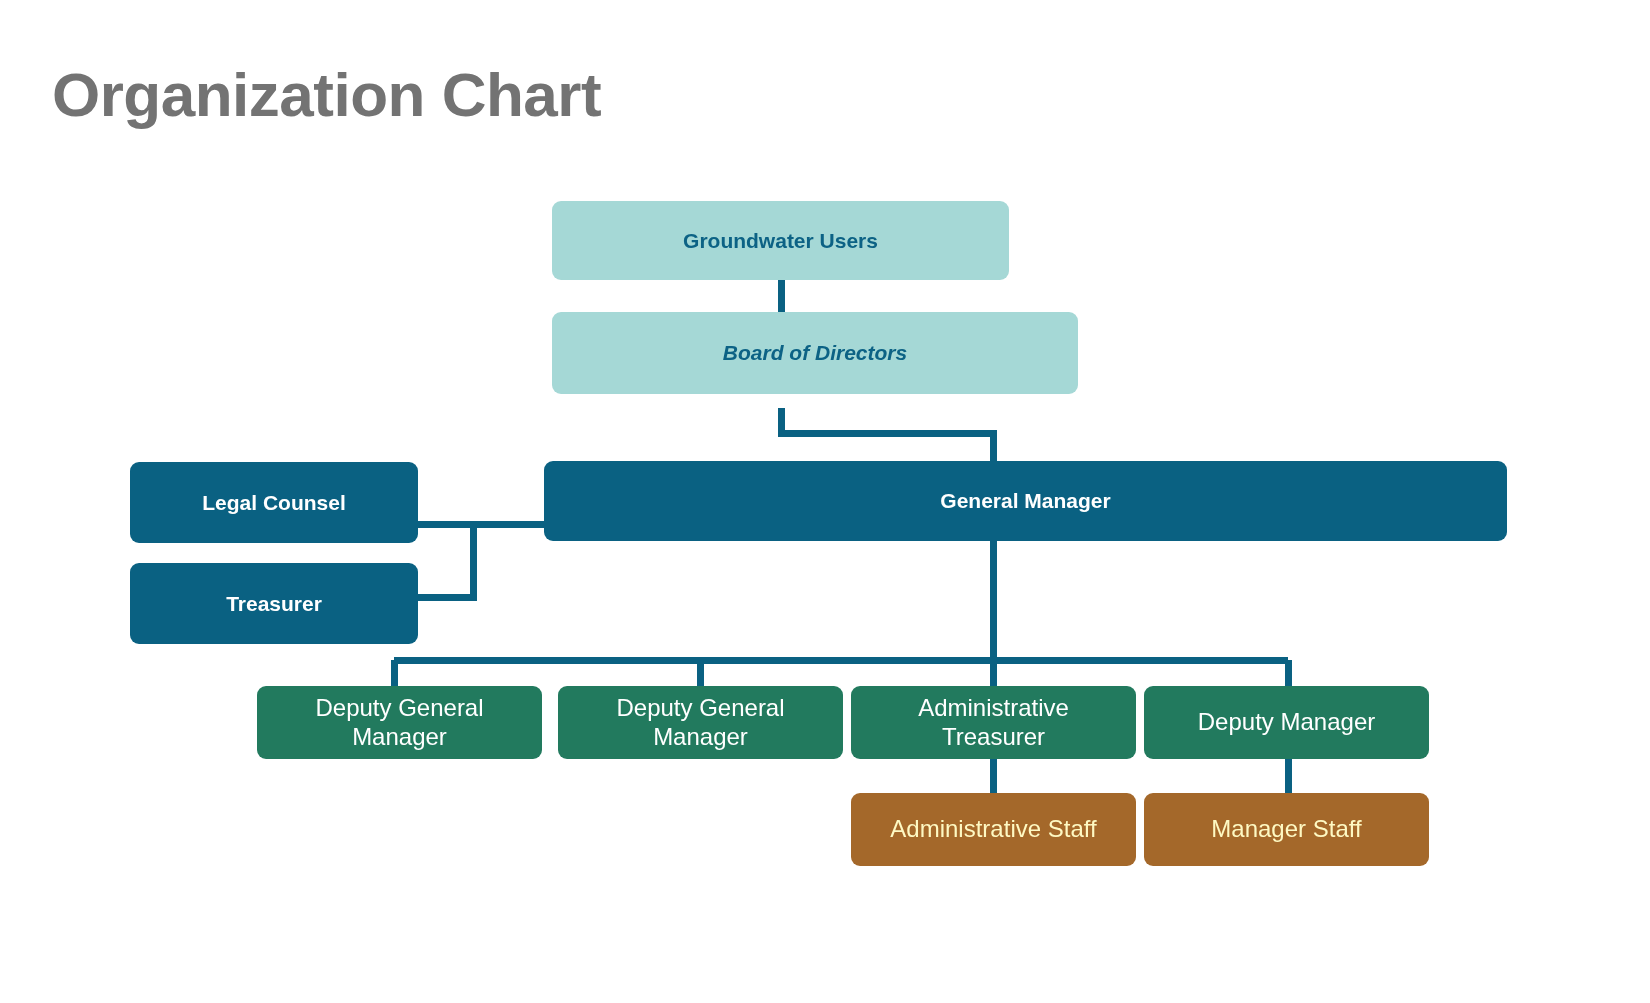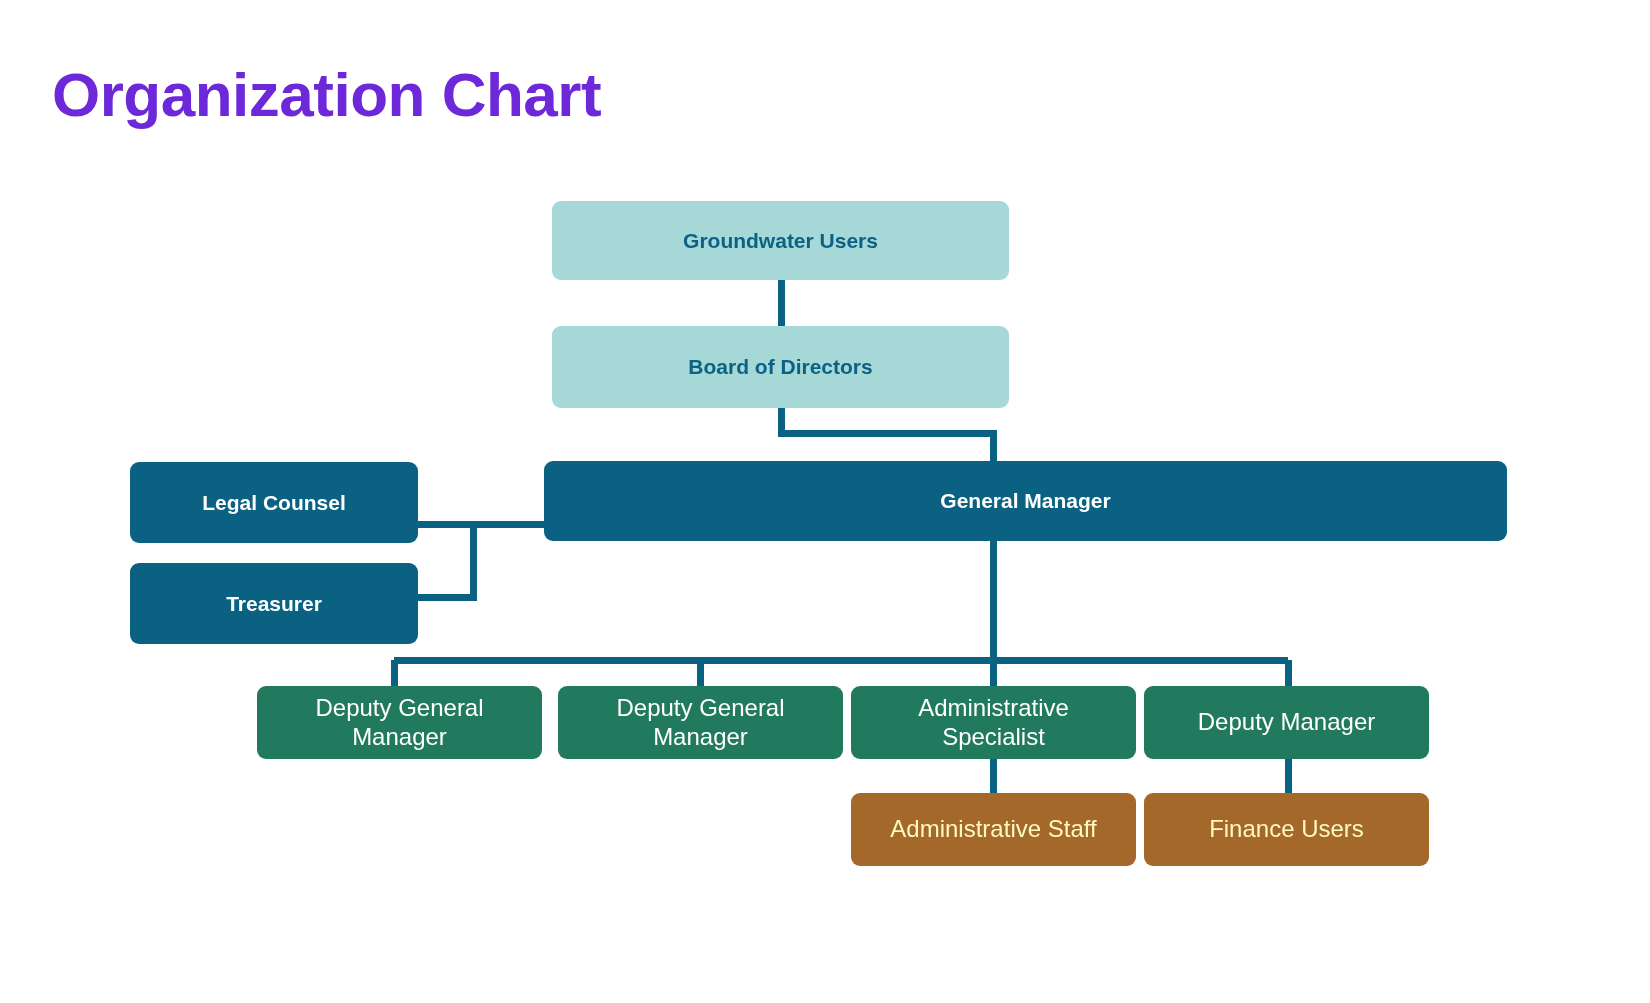--- a/index.html
+++ b/index.html
@@ -18,21 +18,21 @@
     width: 1650px;
     height: 1003px;
     background: #ffffff;
   }
   #page-title {
     position: absolute;
     left: 52px;
     top: 62px;
     font-size: 62px;
     font-weight: bold;
-    color: #6d28d9;
+    color: #737373;
     letter-spacing: -0.5px;
     line-height: 1.05;
     white-space: nowrap;
   }
   #connectors {
     position: absolute;
     left: 0;
     top: 0;
     width: 1650px;
     height: 1003px;
@@ -108,21 +108,21 @@
       <line x1="993" y1="759" x2="993" y2="793"></line>
 
       <line x1="1288" y1="759" x2="1288" y2="793"></line>
     </g>
   </svg>
 
   <div class="node tier-users" style="left:552px; top:201px; width:457px; height:79px;">
     <span class="node-label">Groundwater Users</span>
   </div>
 
-  <div class="node tier-users" style="left:552px; top:326px; width:457px; height:82px;">
+  <div class="node tier-users" style="left:552px; top:312px; width:526px; height:82px;font-style:italic;">
     <span class="node-label">Board of Directors</span>
   </div>
 
   <div class="node tier-exec" style="left:130px; top:563px; width:288px; height:81px;">
     <span class="node-label">Treasurer</span>
   </div>
 
   <div class="node tier-exec" style="left:130px; top:462px; width:288px; height:81px;">
     <span class="node-label">Legal Counsel</span>
   </div>
@@ -133,28 +133,28 @@
 
   <div class="node tier-managers" style="left:257px; top:686px; width:285px; height:73px;">
     <span class="node-label">Deputy General Manager</span>
   </div>
 
   <div class="node tier-managers" style="left:558px; top:686px; width:285px; height:73px;">
     <span class="node-label">Deputy General Manager</span>
   </div>
 
   <div class="node tier-managers" style="left:851px; top:686px; width:285px; height:73px;">
-    <span class="node-label">Administrative Specialist</span>
+    <span class="node-label">Administrative Treasurer</span>
   </div>
 
   <div class="node tier-managers" style="left:1144px; top:686px; width:285px; height:73px;">
     <span class="node-label">Deputy Manager</span>
   </div>
 
   <div class="node tier-staff" style="left:851px; top:793px; width:285px; height:73px;">
     <span class="node-label">Administrative Staff</span>
   </div>
 
   <div class="node tier-staff" style="left:1144px; top:793px; width:285px; height:73px;">
-    <span class="node-label">Finance Users</span>
+    <span class="node-label">Manager Staff</span>
   </div>
 
 </div>
 
 </body></html>

